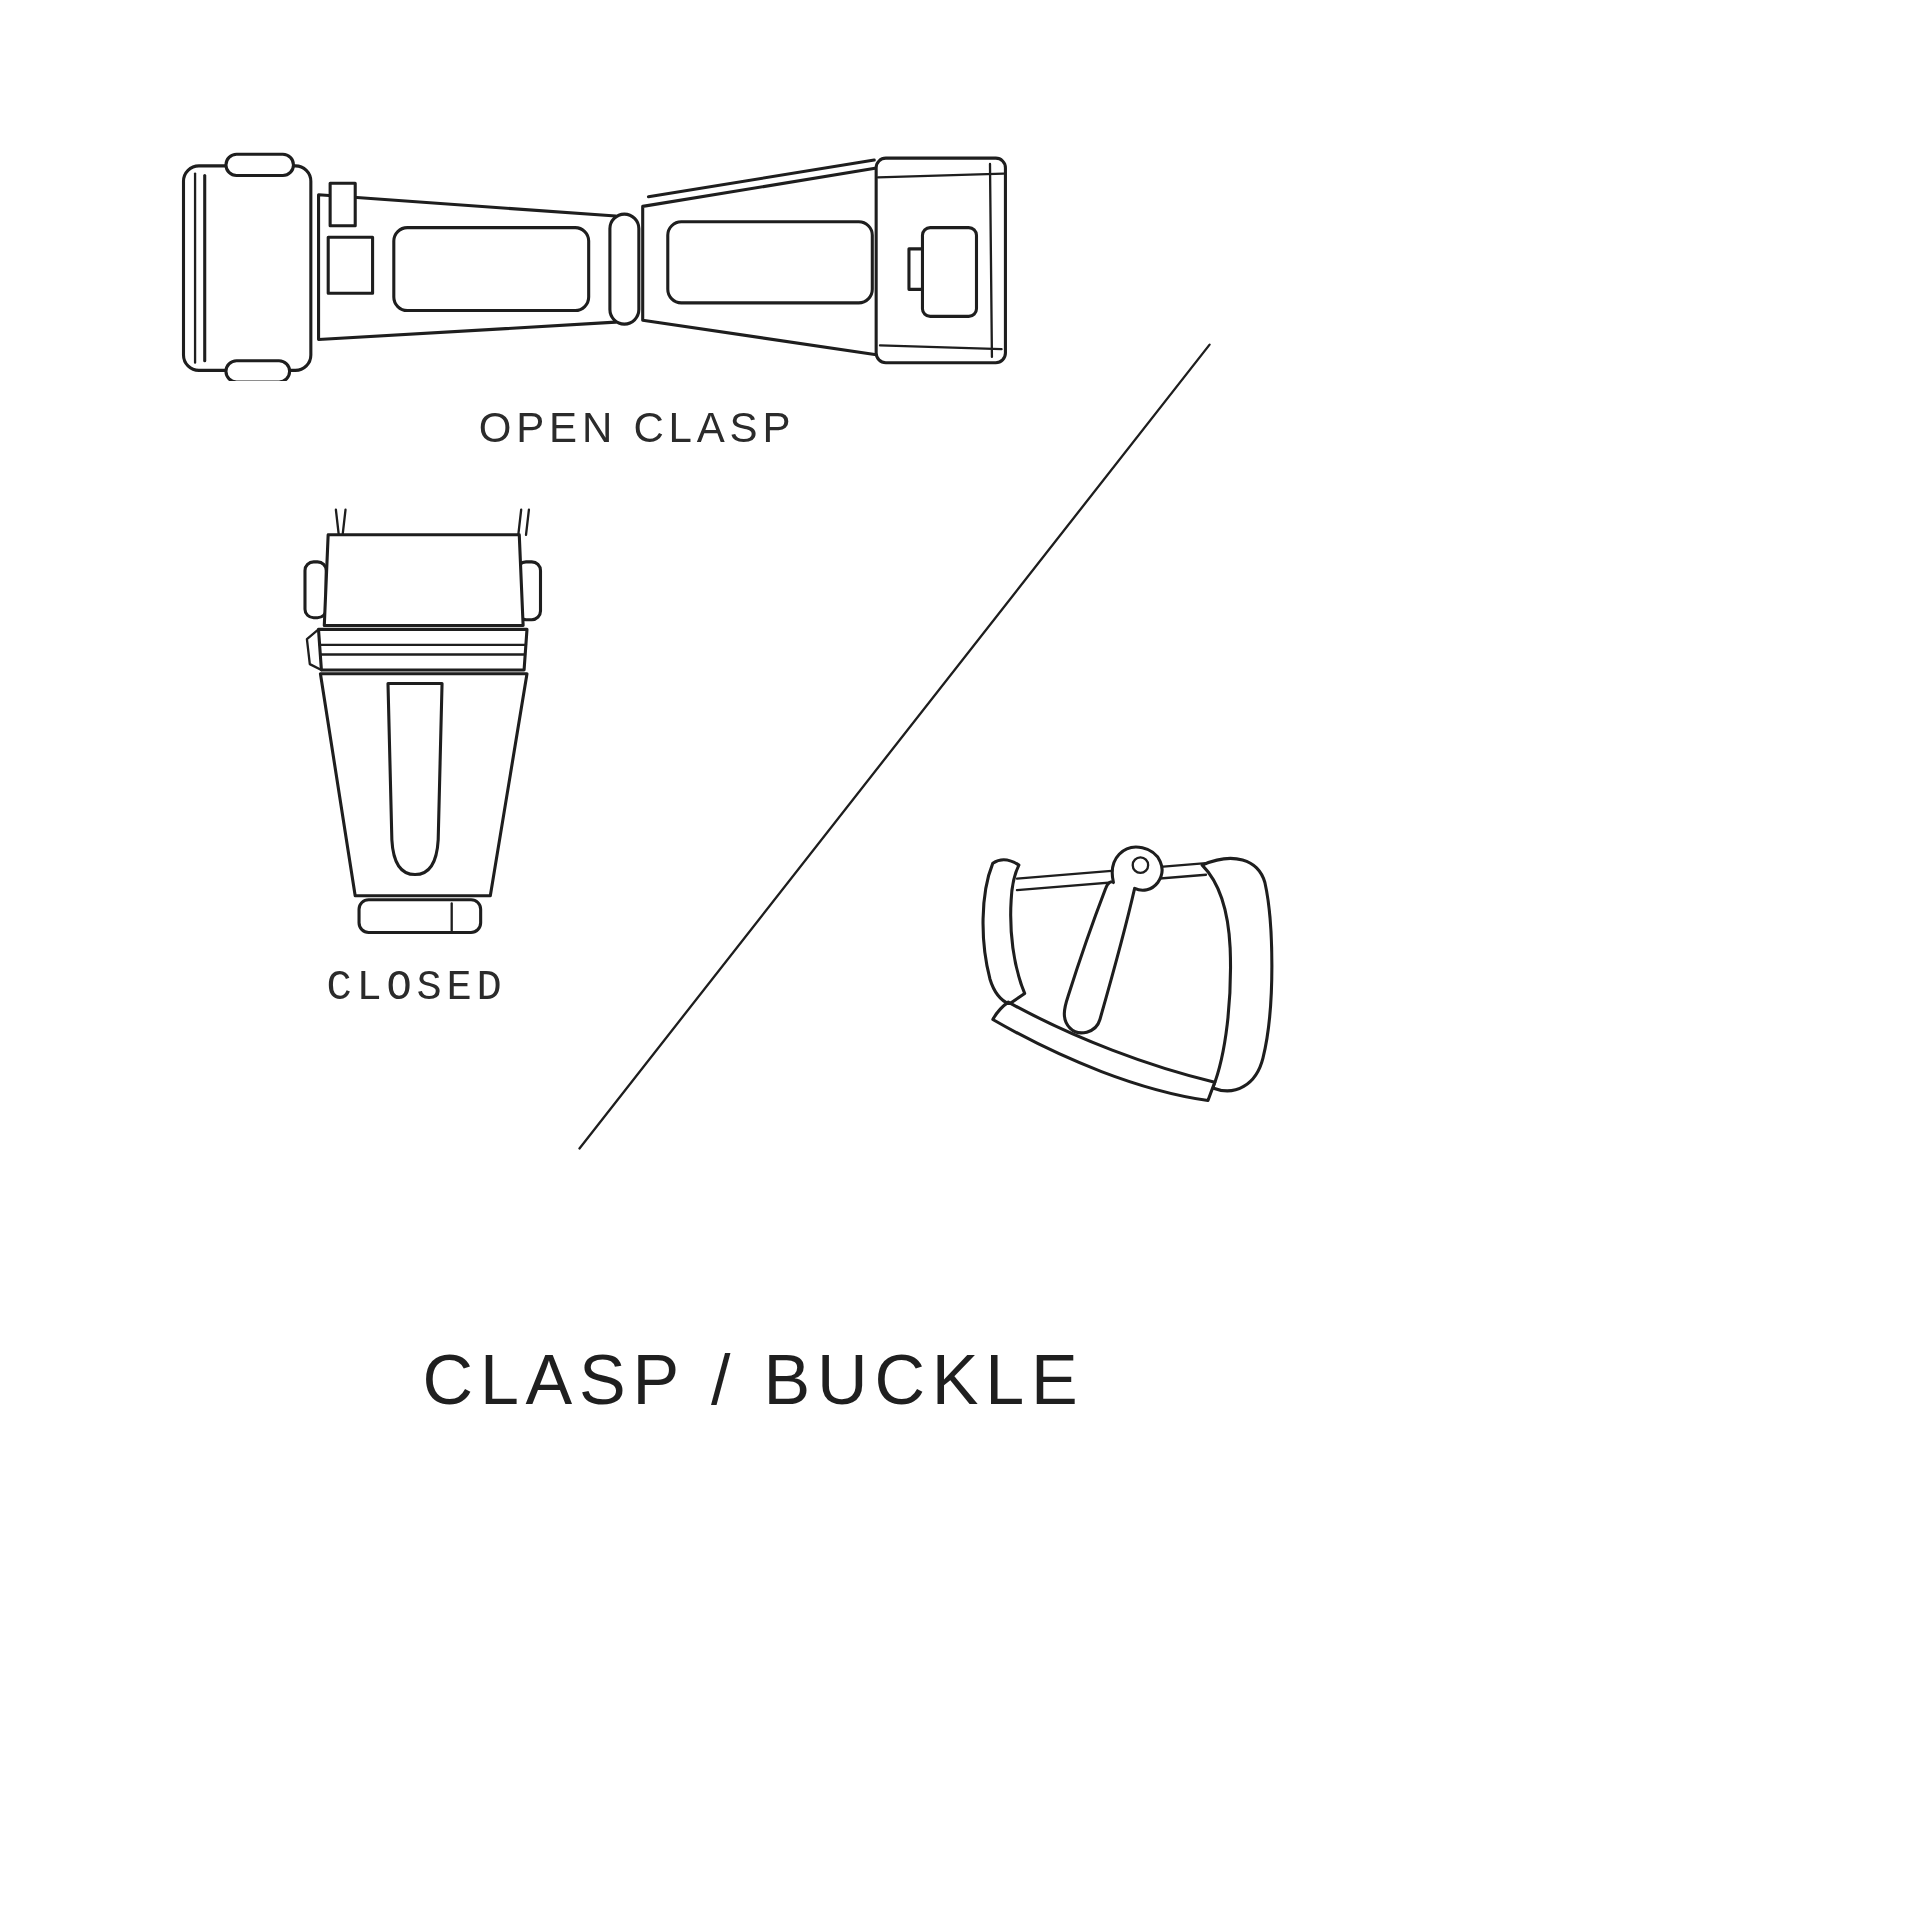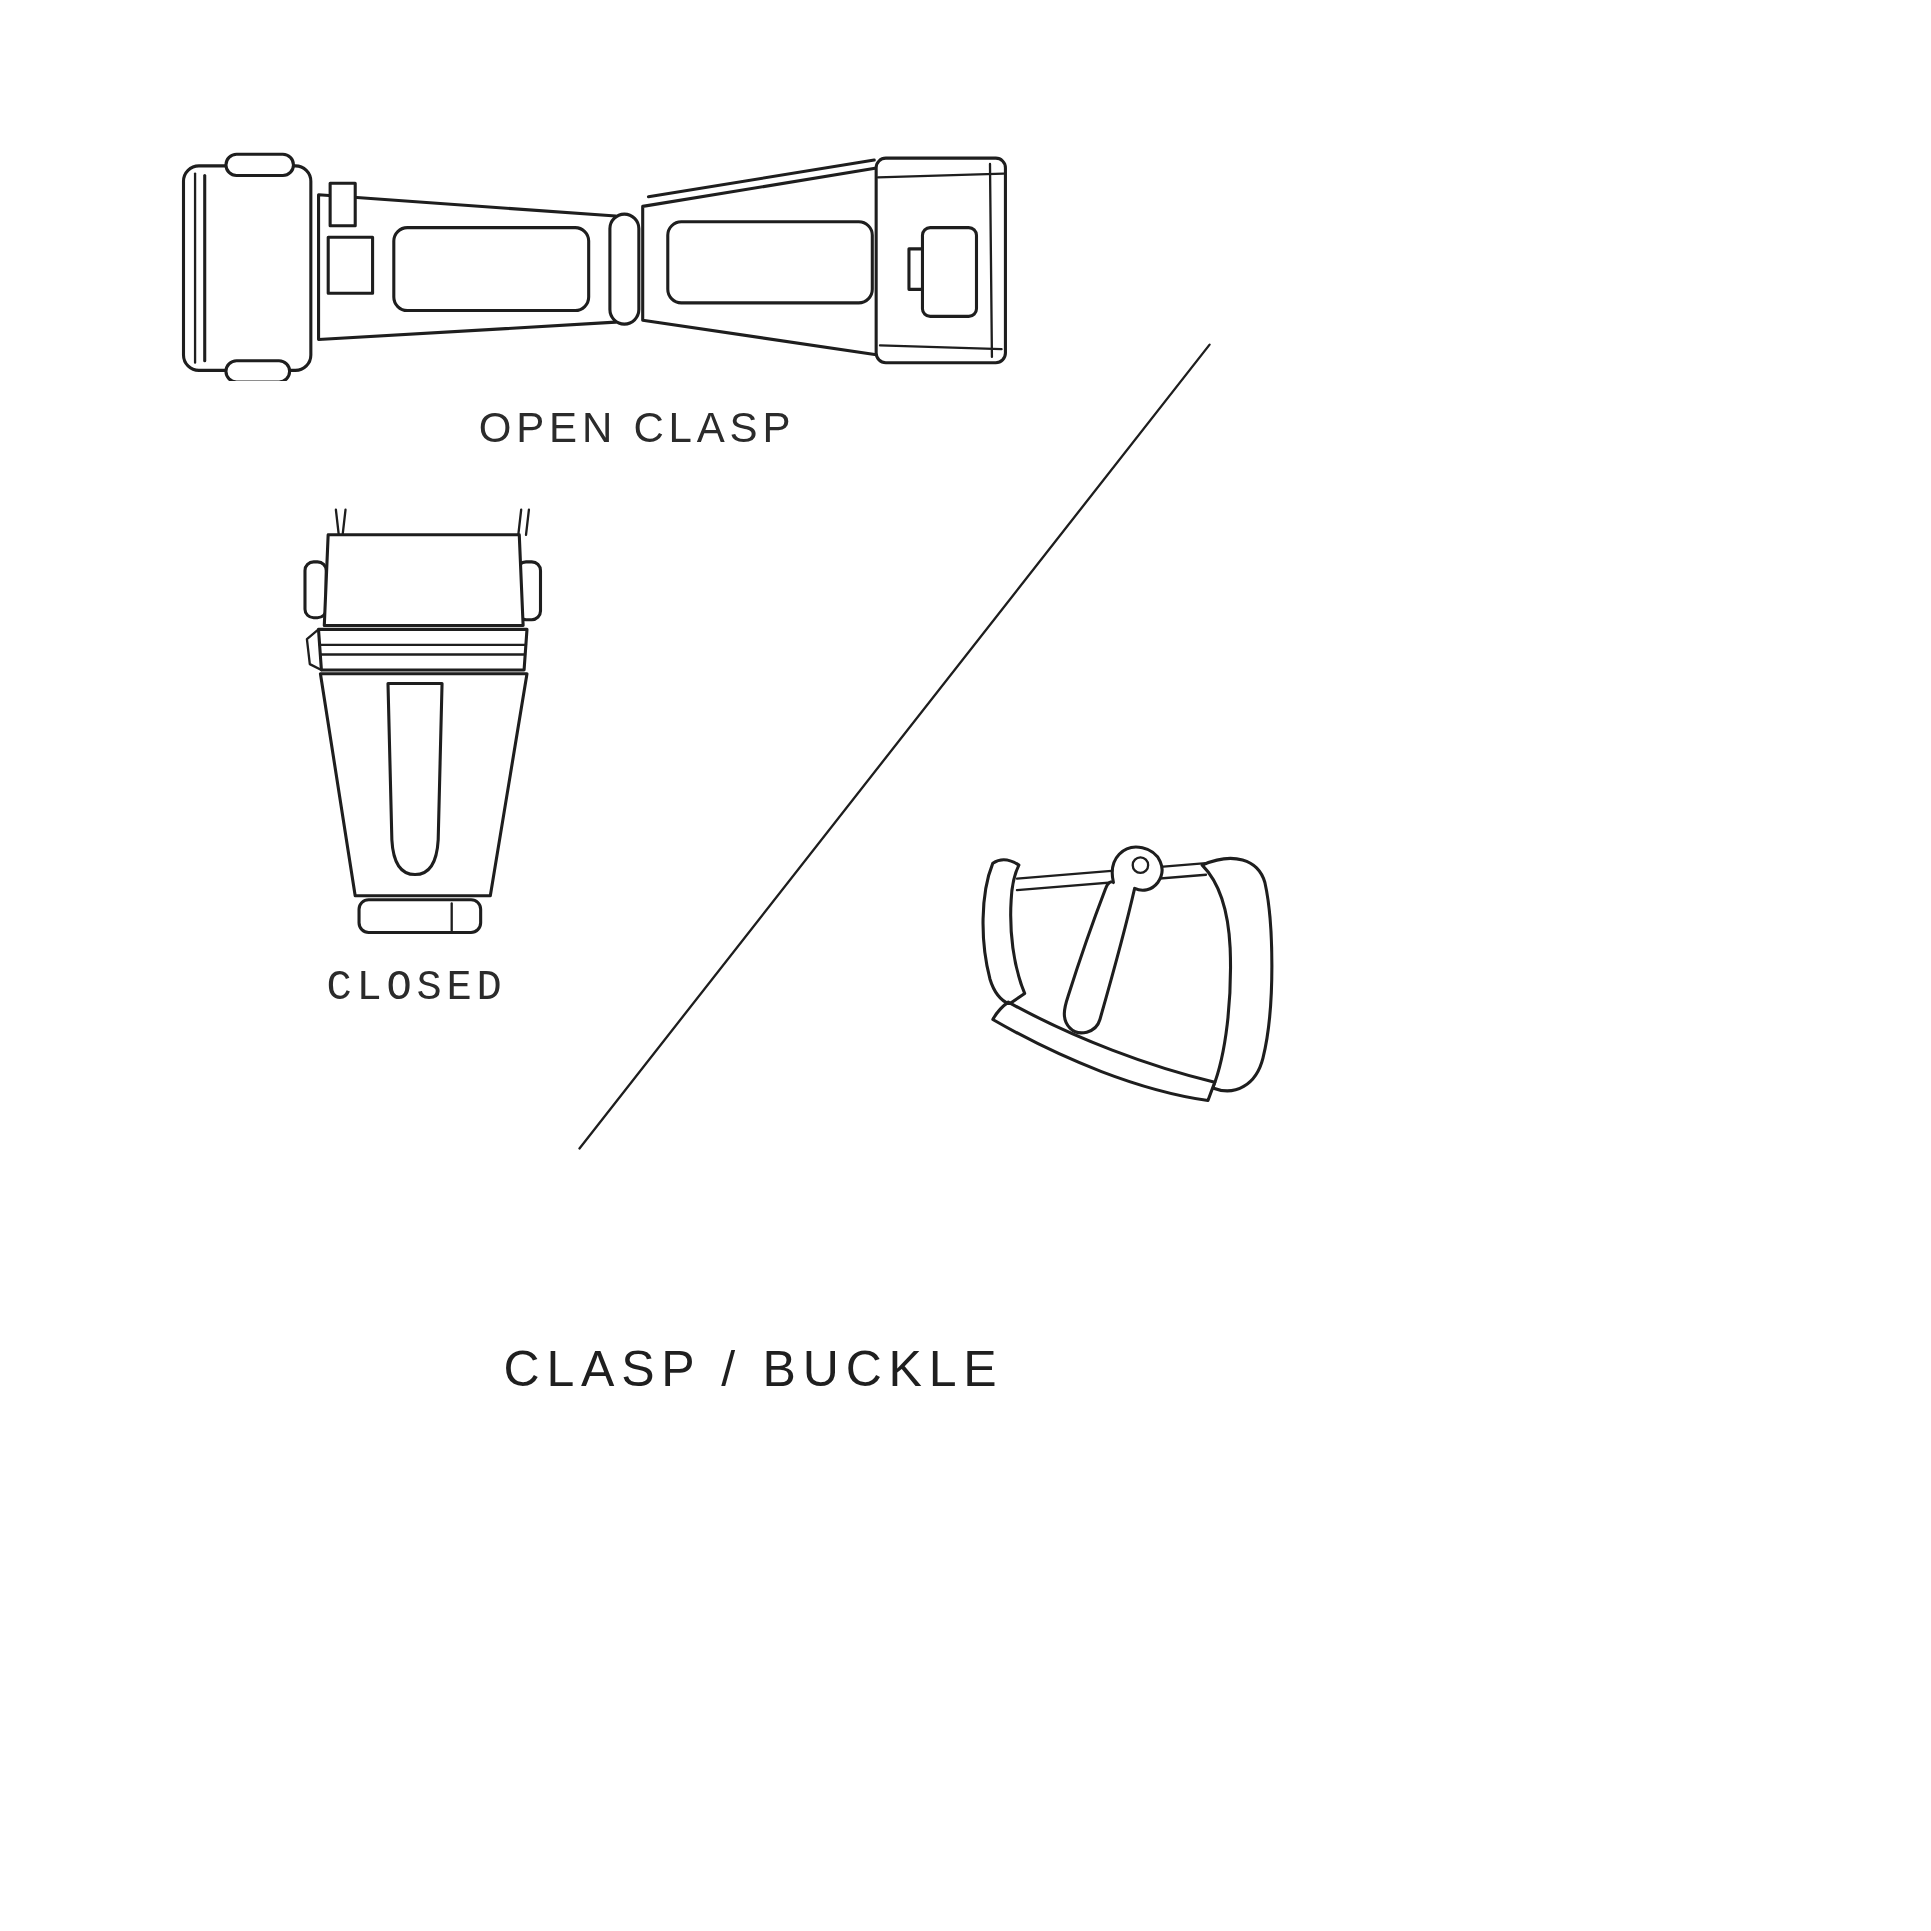--- a/index.html
+++ b/index.html
@@ -20,21 +20,21 @@
   .fig-buckle{left:961px;top:838px;width:328px;height:280px;}
   .divider{position:absolute;left:565px;top:333px;width:661px;height:830px;}
   .caption{
     position:absolute;text-align:center;color:var(--text-color);
     font-size:42px;letter-spacing:4.8px;font-weight:400;
   }
   .caption-open{left:251px;top:404px;width:772px;}
   .caption-closed{left:127px;top:964px;width:579px;font-family:Liberation Mono, monospace;}
   .title{
     position:absolute;left:174px;top:1340px;width:1159px;text-align:center;
-    color:#1f1f1f;font-size:50px;font-weight:400;letter-spacing:6.8px;
+    color:#1f1f1f;font-size:70px;font-weight:400;letter-spacing:6.8px;
   }
   
   .ln{fill:none;stroke:var(--line-color);stroke-width:3.2;stroke-linecap:round;stroke-linejoin:round;}
   .lnf{fill:#ffffff;stroke:var(--line-color);stroke-width:3.2;stroke-linecap:round;stroke-linejoin:round;}
   .thin{stroke-width:2.4;}
 </style>
 </head>
 <body>
 
 <div class="canvas">

